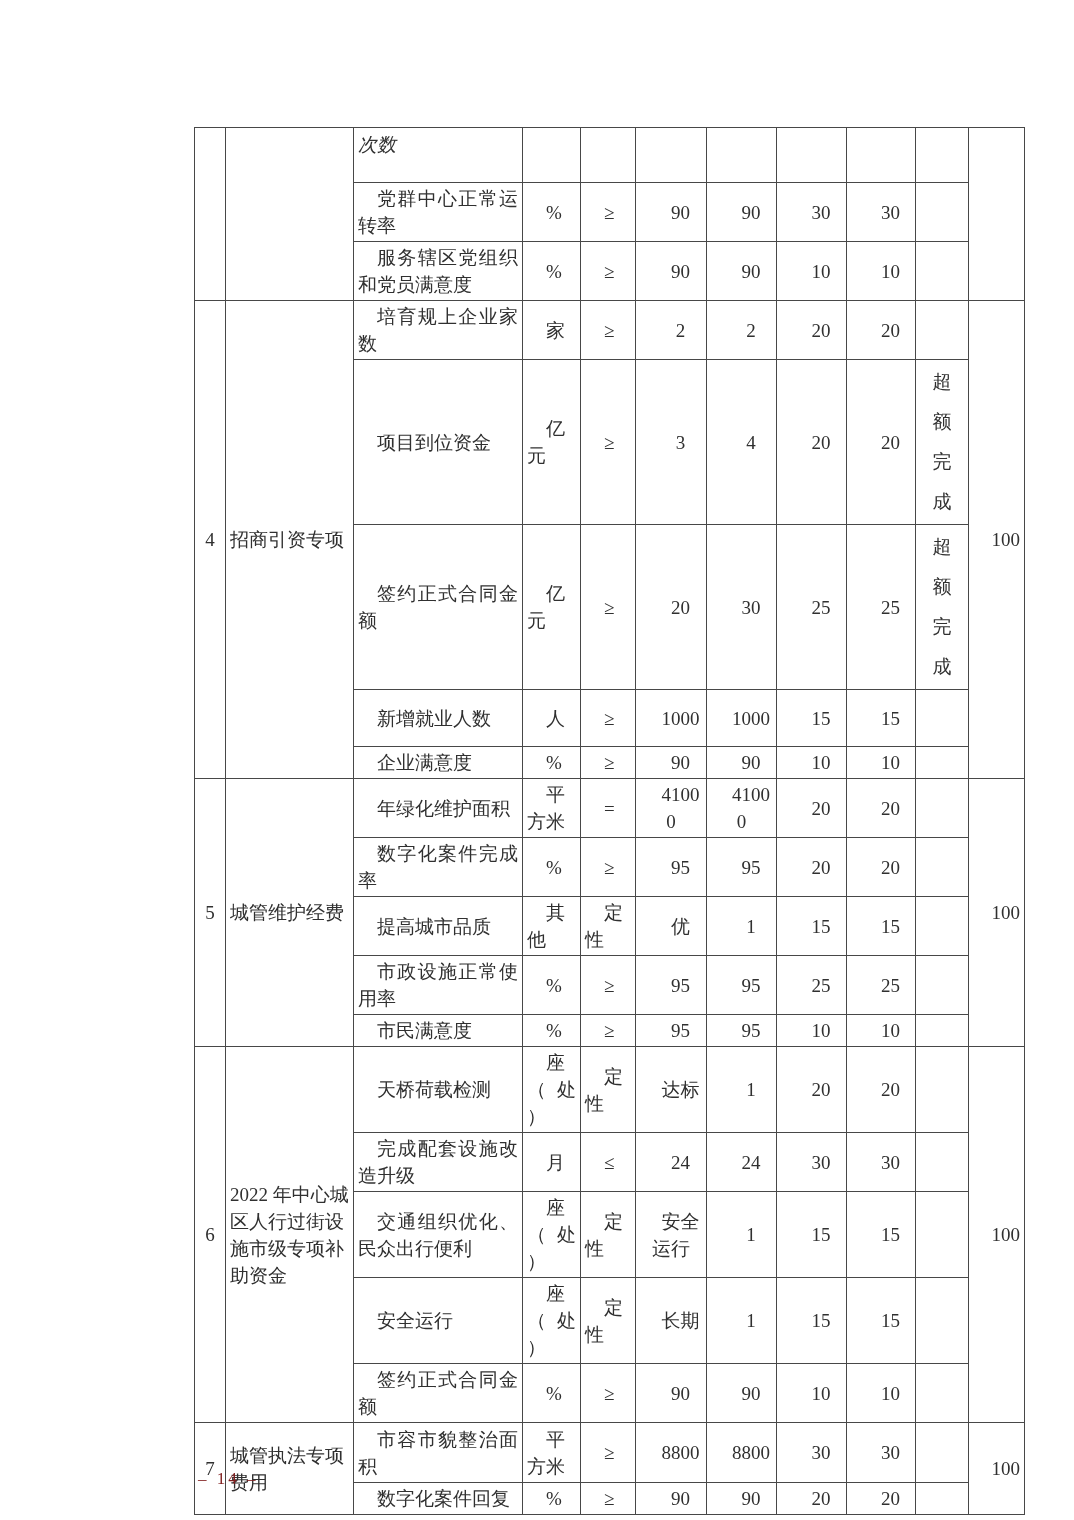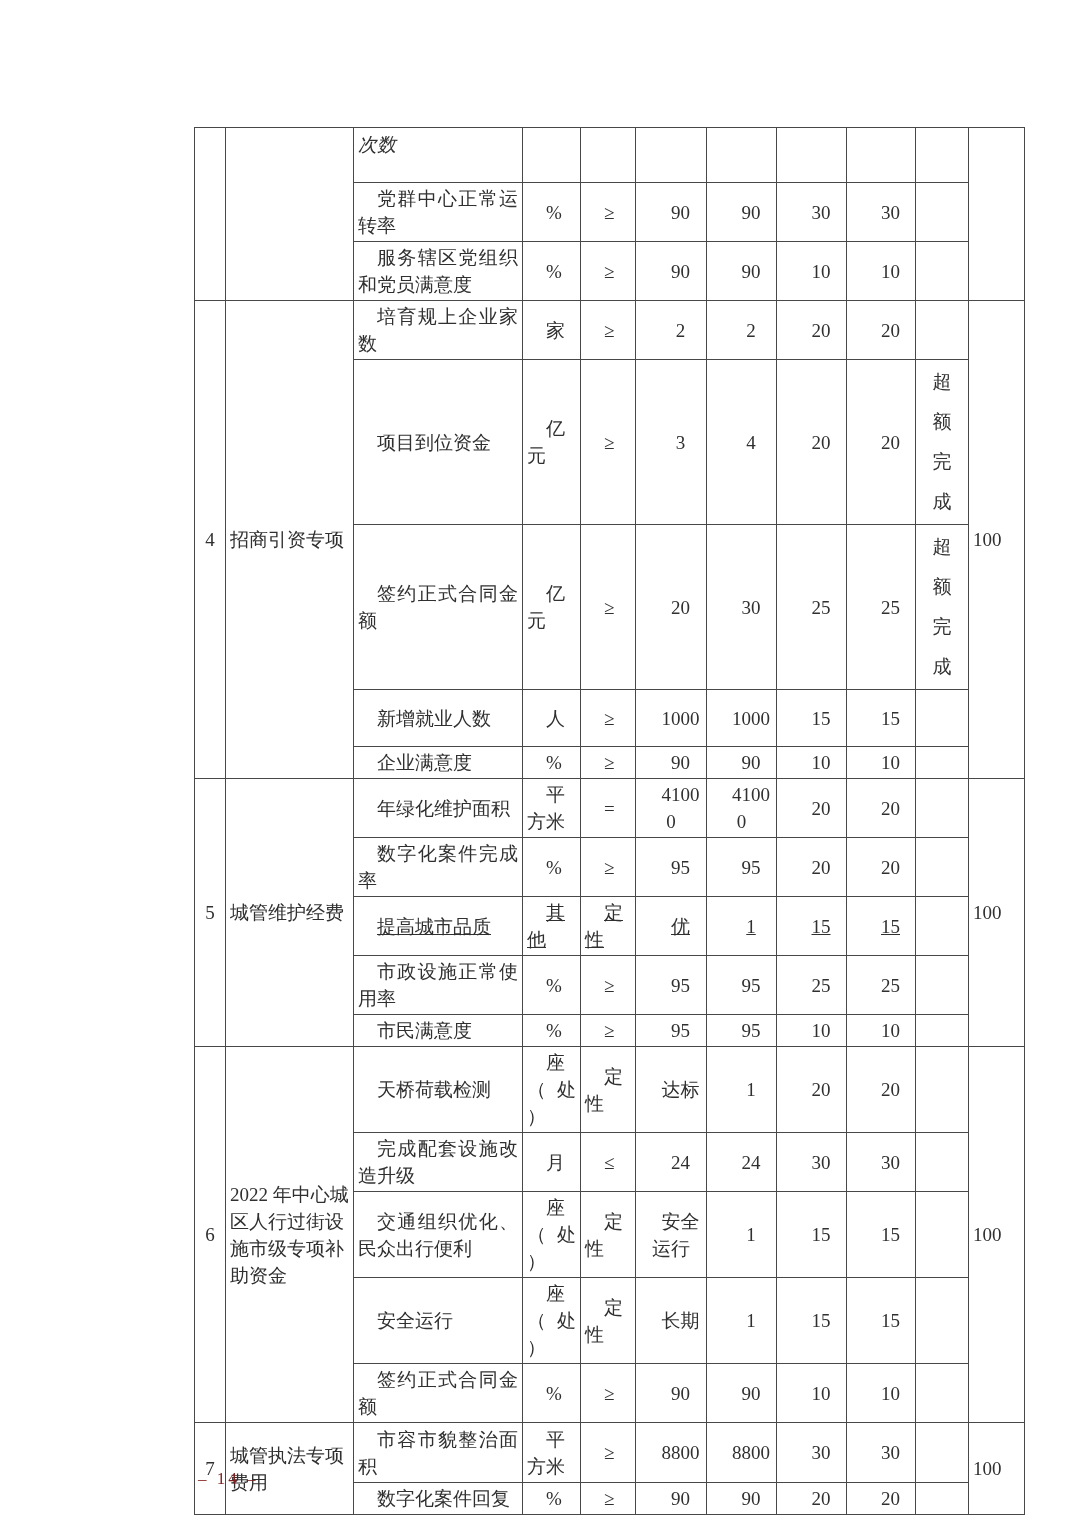--- a/index.html
+++ b/index.html
@@ -20,21 +20,21 @@
     overflow:hidden;
   }
   td.c-seq{text-align:center;}
   td.c-proj{text-align:left;padding:2px 11px;}
   td.c-ind{text-align:justify;text-indent:1em;padding:2px 3px;}
   td.c-ind.cont{vertical-align:top;text-indent:0;padding-top:3px;}
   td.c-unit{text-align:justify;text-indent:1em;word-break:break-all;line-break:anywhere;}
   td.c-op{text-align:justify;text-indent:1em;}
   td.c-num{text-align:center;text-indent:1em;word-break:break-all;line-break:anywhere;padding:2px 8px;}
   td.c-note{text-align:center;padding:2px 0;}
-  td.c-total{text-align:left;}
+  td.c-total{text-align:right;}
   .note-inner{
     display:inline-block;width:1.1em;vertical-align:middle;
     word-break:break-all;line-break:anywhere;line-height:40px;text-align:center;
   }
   .page-number{
     position:absolute;left:198px;top:1469px;
     font-size:17px;letter-spacing:3px;color:#7f1d1d;
   }
 </style>
 </head>
@@ -158,21 +158,21 @@
         <tr style="height: 56px;">
           <td class="c-ind">数字化案件完成率</td>
           <td class="c-unit">%</td>
           <td class="c-op">≥</td>
           <td class="c-num">95</td>
           <td class="c-num">95</td>
           <td class="c-num">20</td>
           <td class="c-num">20</td>
           <td class="c-note"></td>
         </tr>
-        <tr style="height: 59px; text-decoration: underline;">
+        <tr style="height: 59px;">
           <td class="c-ind">提高城市品质</td>
           <td class="c-unit">其他</td>
           <td class="c-op">定性</td>
           <td class="c-num">优</td>
           <td class="c-num">1</td>
           <td class="c-num">15</td>
           <td class="c-num">15</td>
           <td class="c-note"></td>
         </tr>
         <tr style="height: 56px;">

